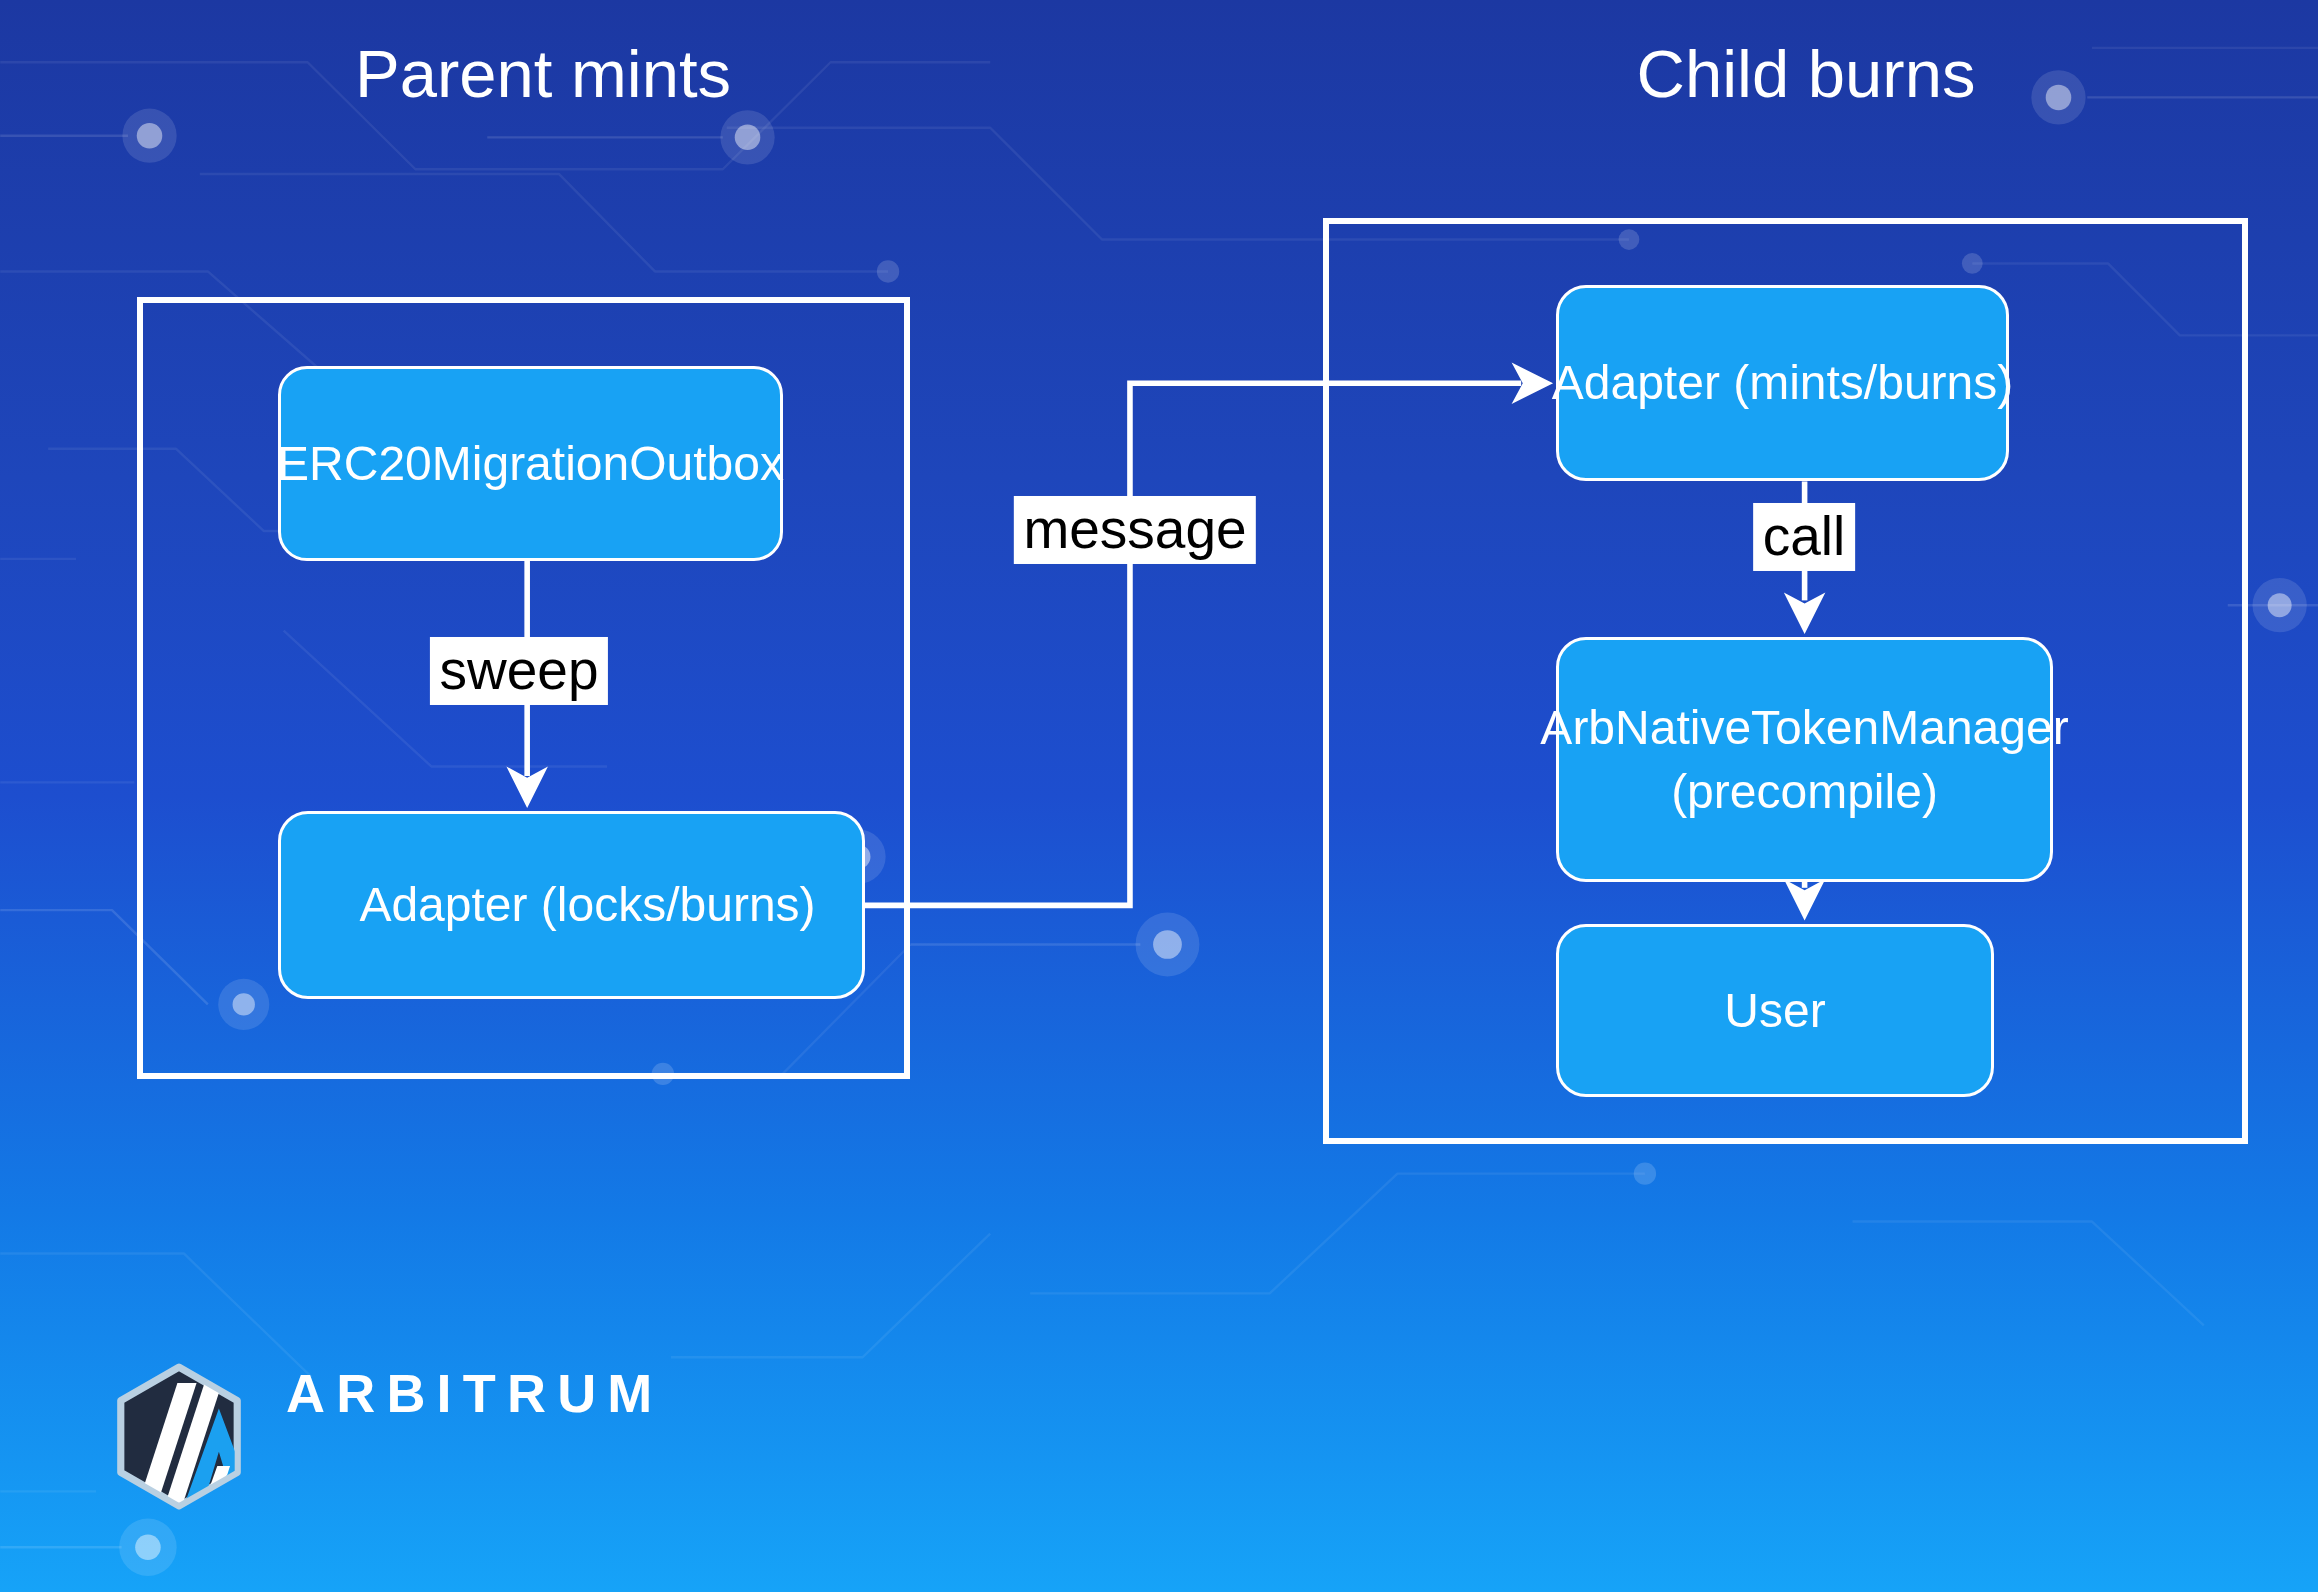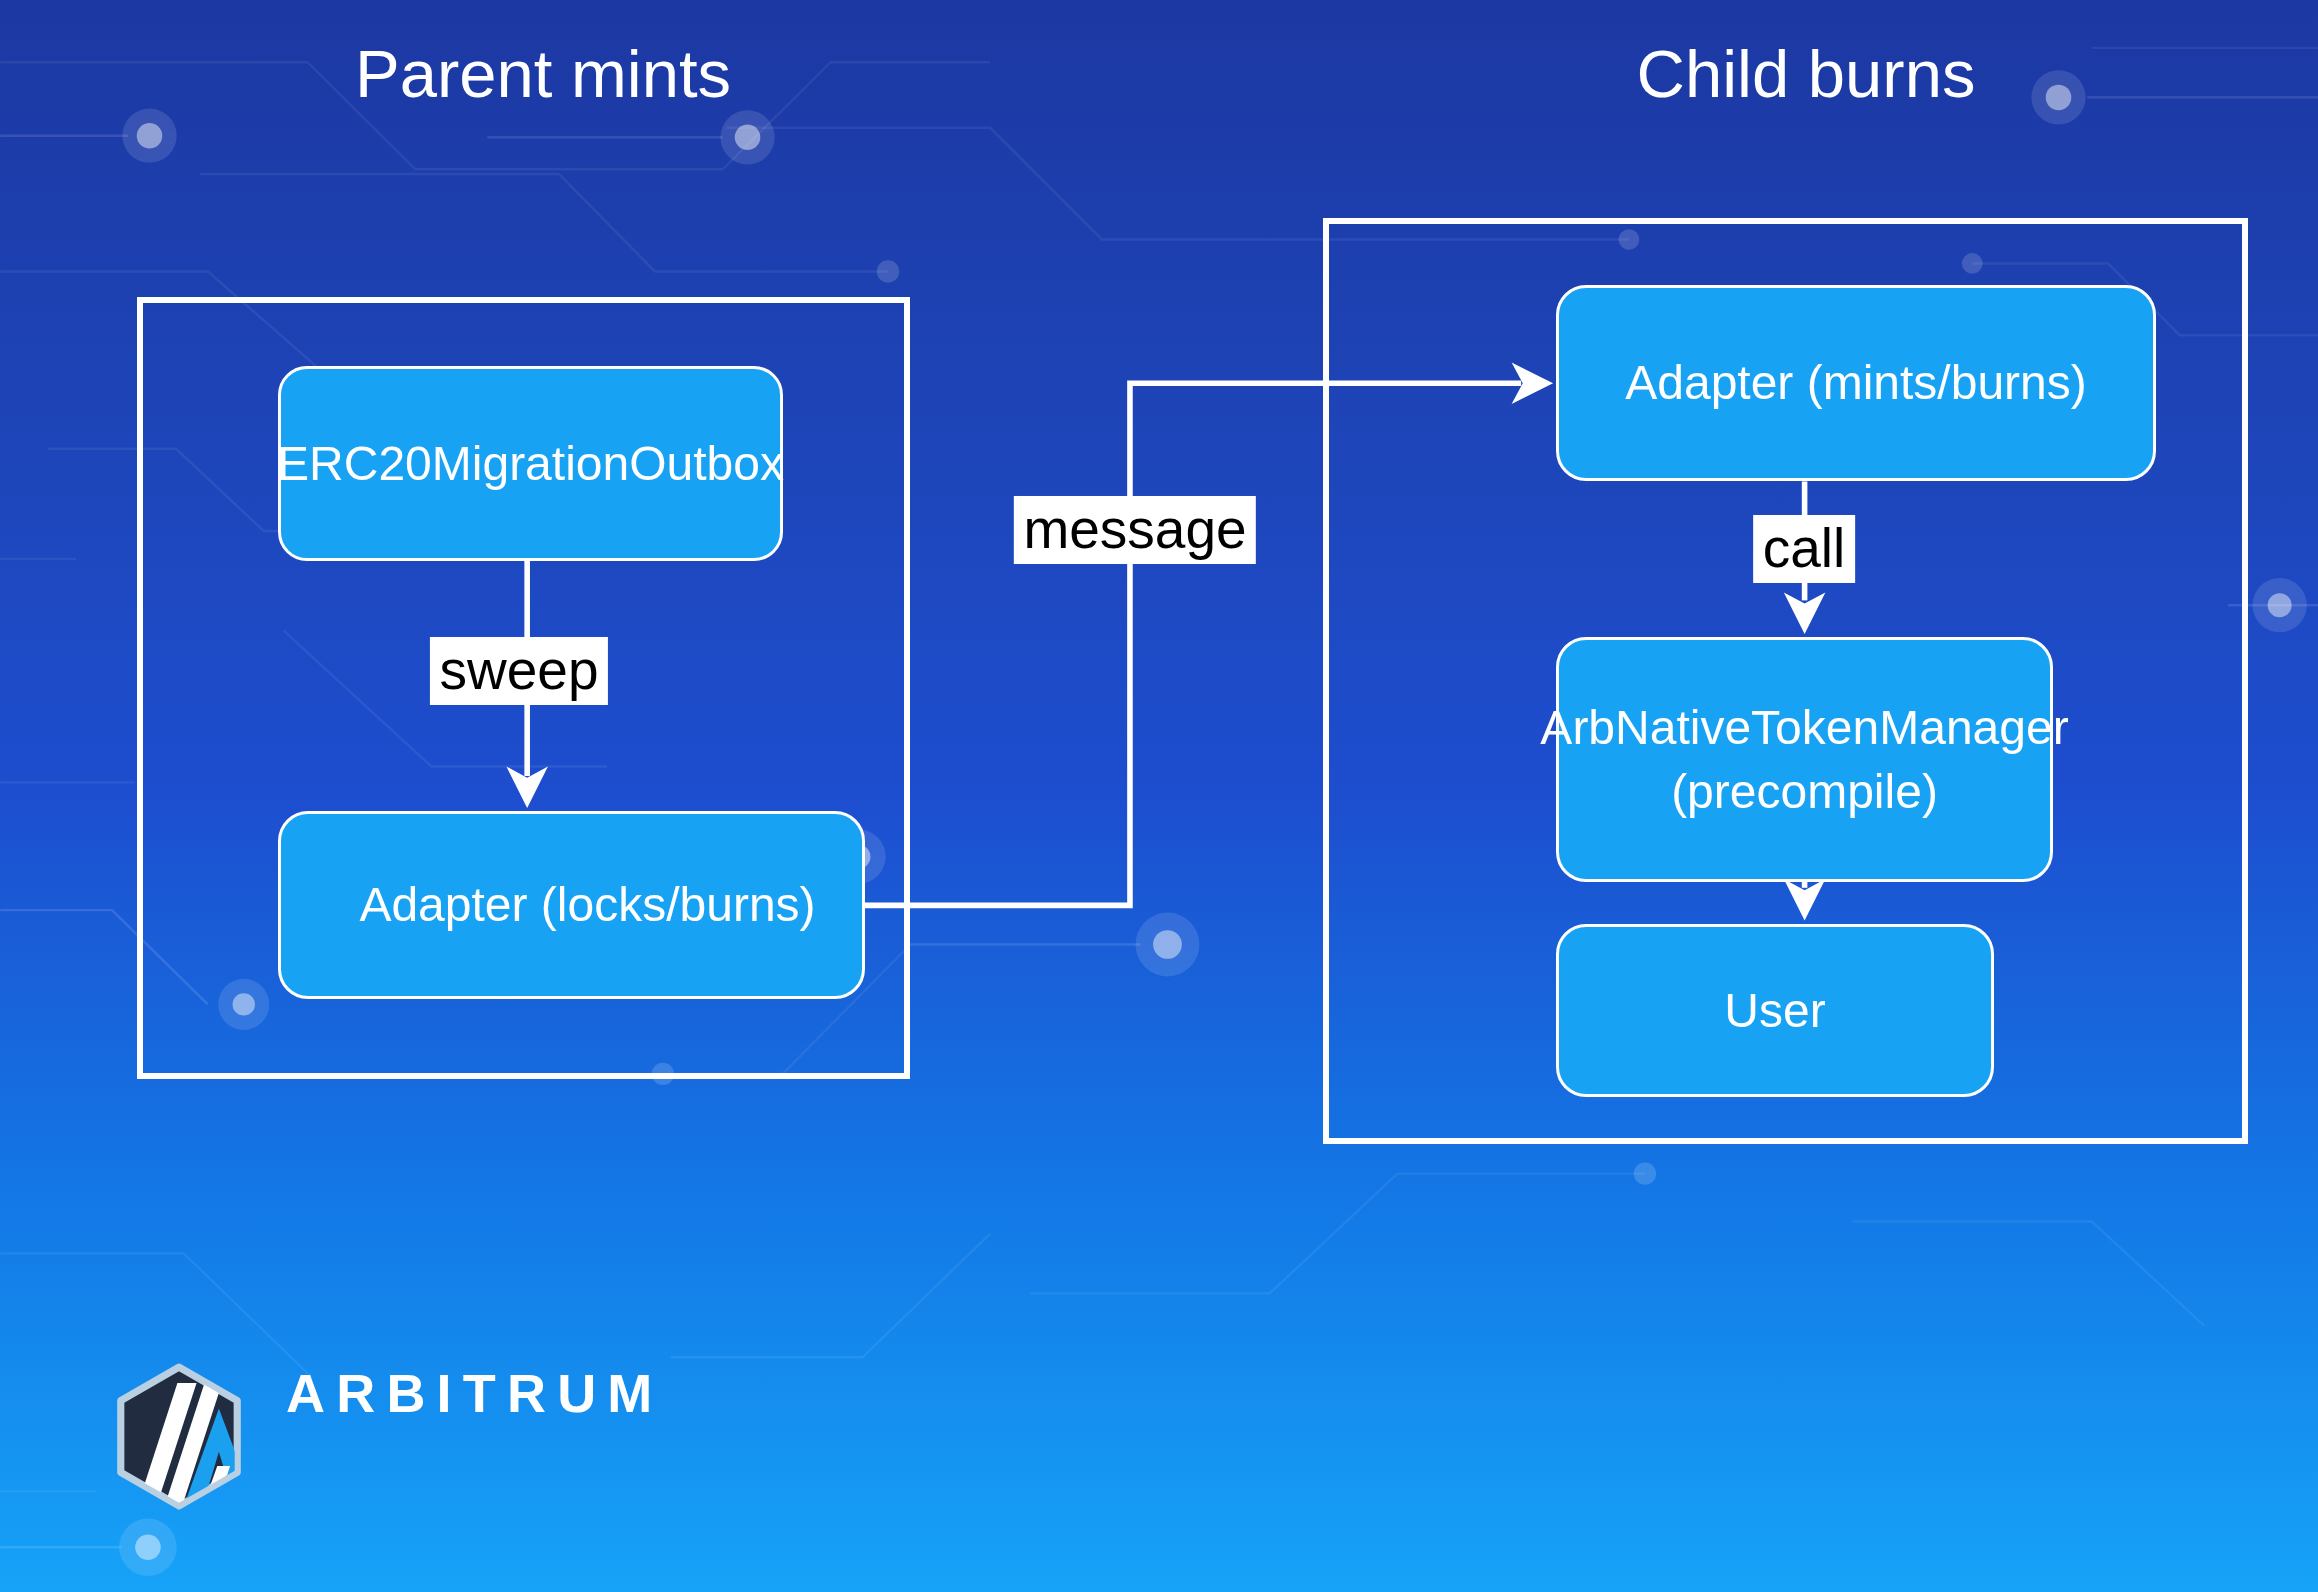--- a/index.html
+++ b/index.html
@@ -57,37 +57,37 @@
     background: var(--color-node-fill, #18a2f4);
     border: 3.2px solid var(--color-node-border, #ffffff);
     border-radius: 30px;
     color: #ffffff;
     font-size: 48px;
     line-height: 1.32;
     white-space: nowrap;
   }
   #node-erc20   { left: 278px;  top: 366px;  width: 505px; height: 195px; border-radius: 29px; }
   #node-locks   { left: 278px;  top: 811px; width: 587px; height: 188px; padding-left: 32px; }
-  #node-mints   { left: 1556px; top: 285px;  width: 600px; height: 196px; }
+  #node-mints   { left: 1556px; top: 285px;  width: 453px; height: 196px; }
   #node-manager { left: 1556px; top: 637px;  width: 497px; height: 245px; }
   #node-user    { left: 1556px; top: 924px; width: 438px; height: 173px; }
 
   .edge-label {
     position: absolute;
     transform: translate(-50%, -50%);
     background: var(--color-edge-label-bg, #ffffff);
     color: var(--color-edge-label-text, #000000);
     font-size: 55px;
     line-height: 1.15;
     padding: 2.4px 9.6px;
     white-space: nowrap;
   }
   #label-sweep   { left: 519px;  top: 671px; }
   #label-message { left: 1135px; top: 530px; }
-  #label-call    { left: 1804px; top: 537px; margin-top: 12px; }
+  #label-call    { left: 1804px; top: 537px; }
 
   .edge-line {
     fill: none;
     stroke: var(--color-connector, #ffffff);
     stroke-width: 7;
   }
   .edge-head { fill: var(--color-connector, #ffffff); }
 
   .trace  { fill: none; stroke: rgba(255,255,255,0.07); stroke-width: 3; stroke-linejoin: round; }
   .trace2 { fill: none; stroke: rgba(255,255,255,0.12); stroke-width: 3; stroke-linejoin: round; }

